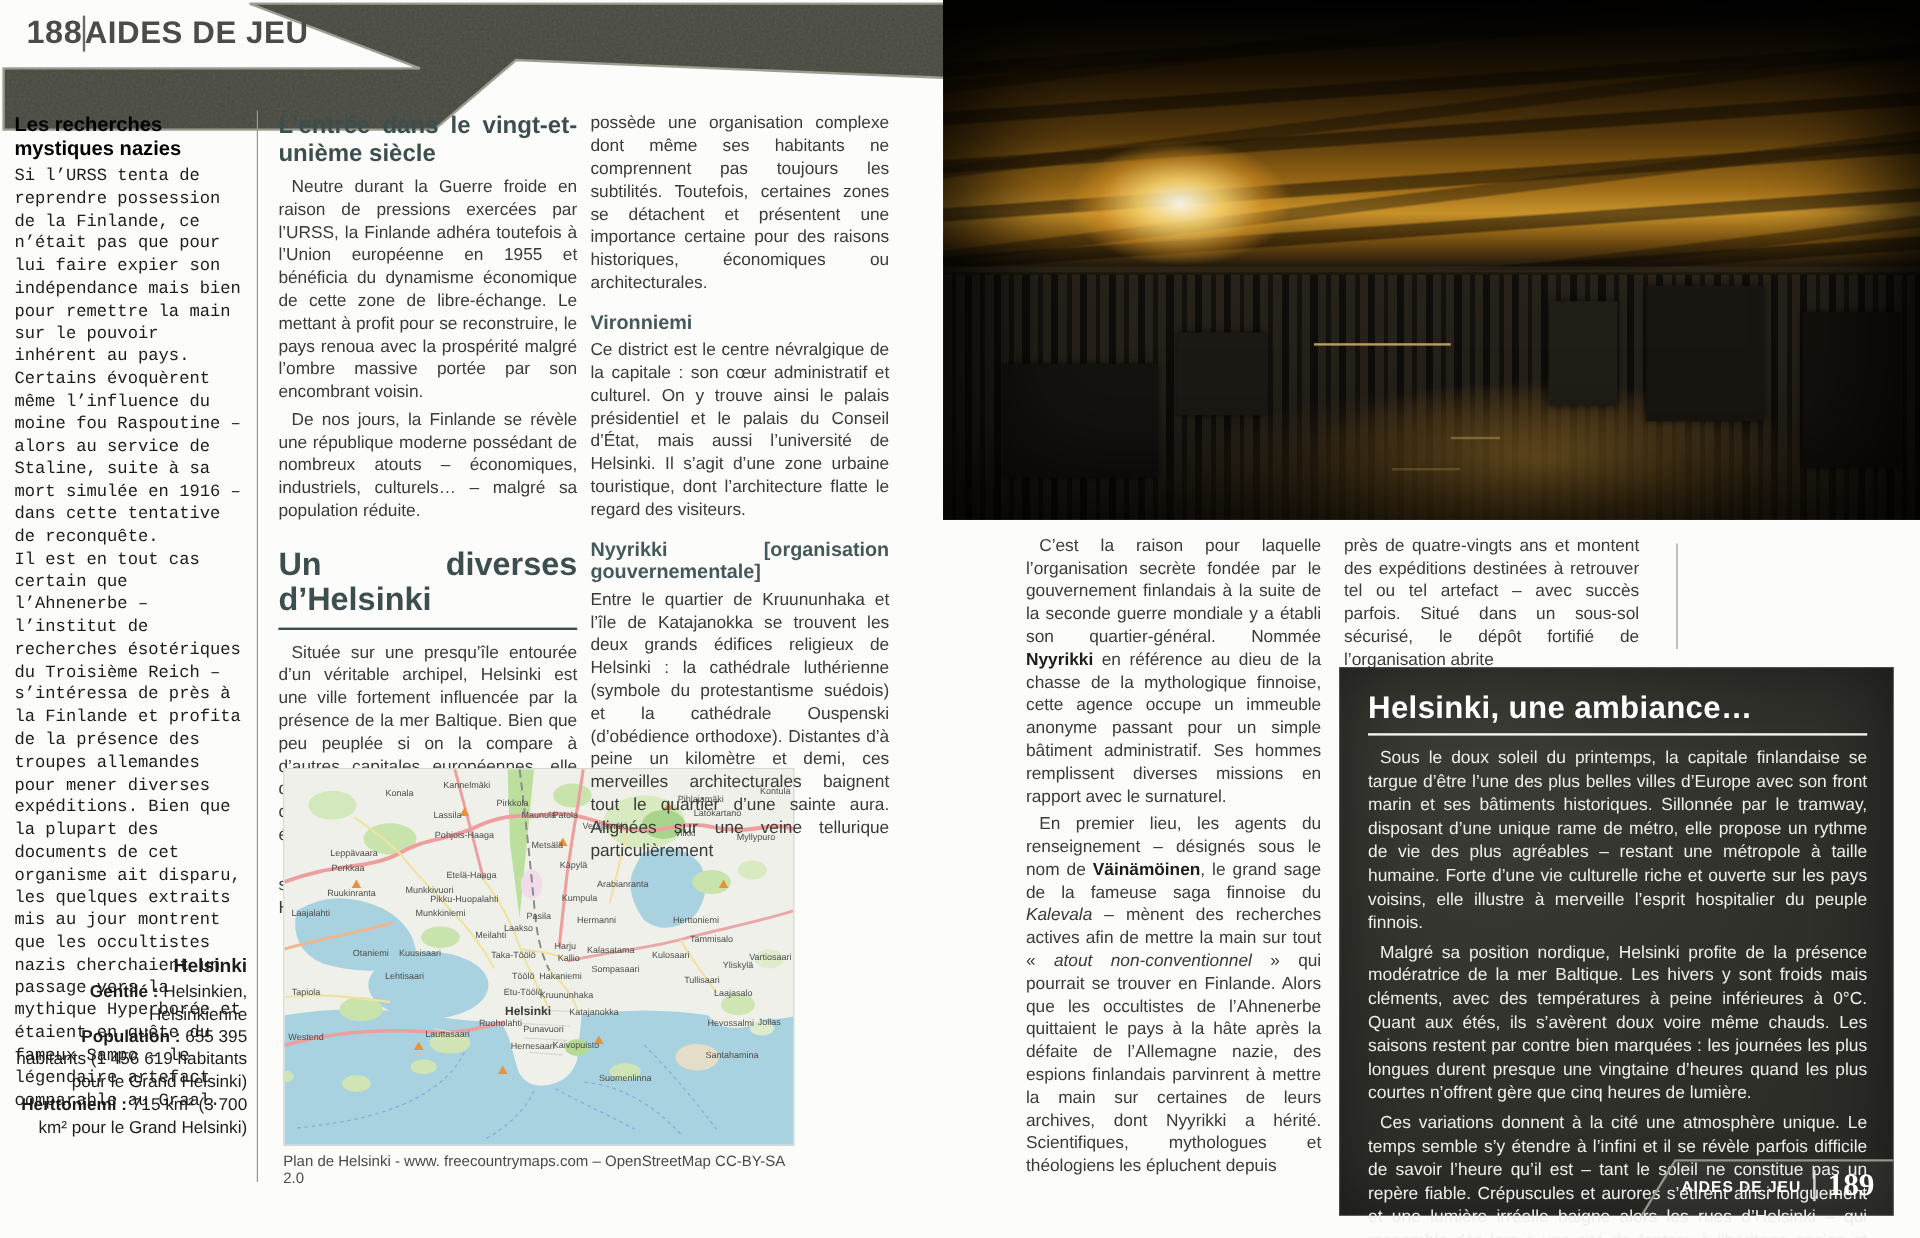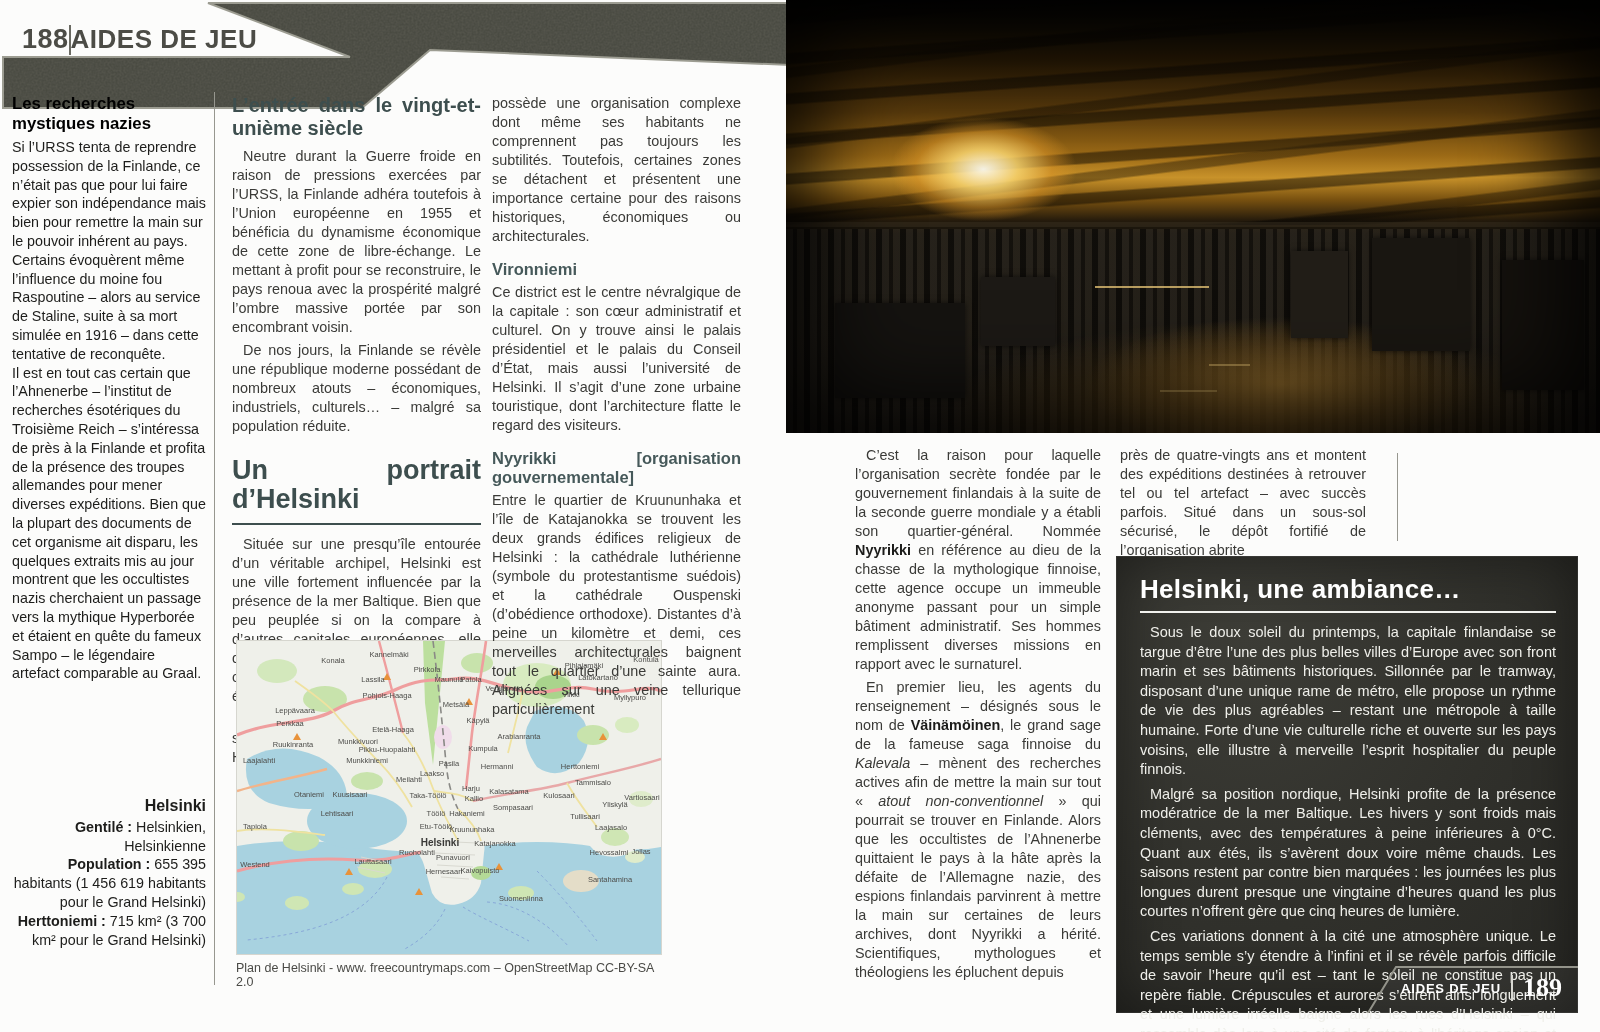--- a/index.html
+++ b/index.html
@@ -1,39 +1,39 @@
 <!DOCTYPE html>
 <html lang="fr"><head>
 <meta charset="utf-8">
 <style>
   html,body{margin:0;padding:0;background:#e8e8e4;}
   .page{position:relative;width:1600px;height:1032px;background:#fcfcfb;overflow:hidden;
         font-family:"Liberation Sans",sans-serif;}
   
   .banner-svg{position:absolute;left:0;top:0;}
   .header-left{position:absolute;left:22px;top:12px;display:flex;align-items:center;
-               color:#4c4c46;font-weight:bold;margin-top:12px;}
+               color:#4c4c46;font-weight:bold;}
   .header-left .num{font-size:27px;letter-spacing:.5px;}
   .header-left .bar{width:2px;height:30px;background:#6a6a62;}
   .header-left .sec{font-size:26px;letter-spacing:.5px;}
   
   .col{position:absolute;font-size:14.4px;line-height:19px;color:#3a3a37;text-align:justify;}
   .col p{margin:0 0 4px 0;text-indent:11px;}
   .col p.cont{text-indent:0;}
   h2.teal{font-size:20px;line-height:23px;color:#3d4e4e;margin:0 0 7px 0;font-weight:bold;}
   h3.teal{font-size:16.5px;line-height:19px;color:#46595a;margin:14px 0 4px 0;font-weight:bold;}
   .big-head{font-size:27px;line-height:29px;color:#3d4e4e;font-weight:bold;margin:20px 0 10px 0;
             padding-bottom:9px;border-bottom:2px solid #3d4e4e;}
   .b{font-weight:bold;color:#1c1c1a;}
   .i{font-style:italic;}
   
   .sidebar{position:absolute;left:12px;top:94px;width:194px;text-align:left;
            font-size:14.3px;line-height:18.8px;color:#1d1d1b;}
   .sidebar h2{font-size:16.8px;line-height:20px;color:#000;margin:0 0 4px 0;}
-  .sidebar p{margin:0;}
+  .sidebar p{margin:0;font-family:Liberation Mono, monospace;}
   .infobox{position:absolute;left:12px;top:797px;width:194px;text-align:right;
            font-size:14.3px;line-height:18.8px;color:#1d1d1b;}
   .infobox .t{font-size:16px;font-weight:bold;margin:0 0 2px 0;}
   .infobox p{margin:0;}
   .vrule{position:absolute;width:1px;background:#97978f;}
   
   .map{position:absolute;left:236px;top:640px;width:424px;height:313px;border:1px solid #d6d6cf;
        background:#eff0ea;}
   .map svg{display:block;}
   .map-caption{position:absolute;left:236px;top:961px;width:430px;font-size:12.5px;color:#4a4a46;}
@@ -105,21 +105,21 @@
     <p><span class="b">Population :</span><span> 655 395 habitants (1 456 619 habitants pour le Grand Helsinki)</span></p>
     <p><span class="b">Herttoniemi :</span><span> 715 km² (3 700 km² pour le Grand Helsinki)</span></p>
   </div>
 
   <div class="vrule" style="left:214px;top:92px;height:893px;"></div>
 
   <div class="col" style="left:232px;top:94px;width:249px;">
     <h2 class="teal">L’entrée dans le vingt-et-unième siècle</h2>
     <p>Neutre durant la Guerre froide en raison de pressions exercées par l’URSS, la Finlande adhéra toutefois à l’Union européenne en 1955 et bénéficia du dynamisme économique de cette zone de libre-échange. Le mettant à profit pour se reconstruire, le pays renoua avec la prospérité malgré l’ombre massive portée par son encombrant voisin.</p>
     <p>De nos jours, la Finlande se révèle une république moderne possédant de nombreux atouts – économiques, industriels, culturels… – malgré sa population réduite.</p>
-    <div class="big-head">Un portrait d’Helsinki</div>
+    <div class="big-head">Un diverses d’Helsinki</div>
     <p>Située sur une presqu’île entourée d’un véritable archipel, Helsinki est une ville fortement influencée par la présence de la mer Baltique. Bien que peu peuplée si on la compare à d’autres capitales européennes, elle dispose de tous les atours d’une cité contemporaine en prise avec son époque.</p>
     <p>Divisée en quartiers, districts, secteurs et autres subdivisions, Helsinki</p>
   </div>
 
   <div class="map">
     <svg id="map-svg" width="424" height="313" viewBox="0 0 424 313">
       <rect x="0" y="0" width="424" height="313" fill="#eff0ea"></rect>
 
       <path d="M0,205 Q60,195 120,205 Q180,216 240,206 Q300,196 360,206 Q400,211 424,206 L424,313 L0,313 Z" fill="#a8d2e0"></path>
 

